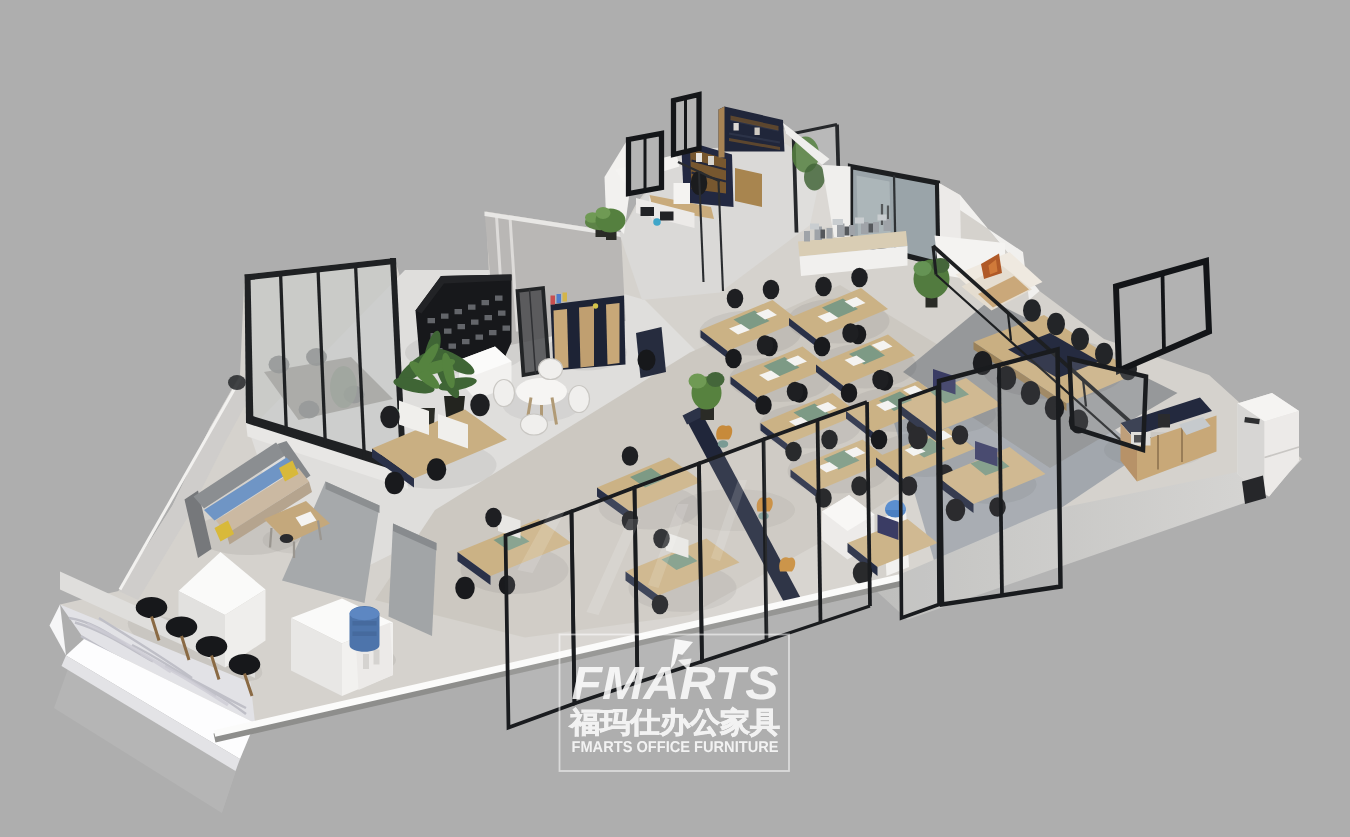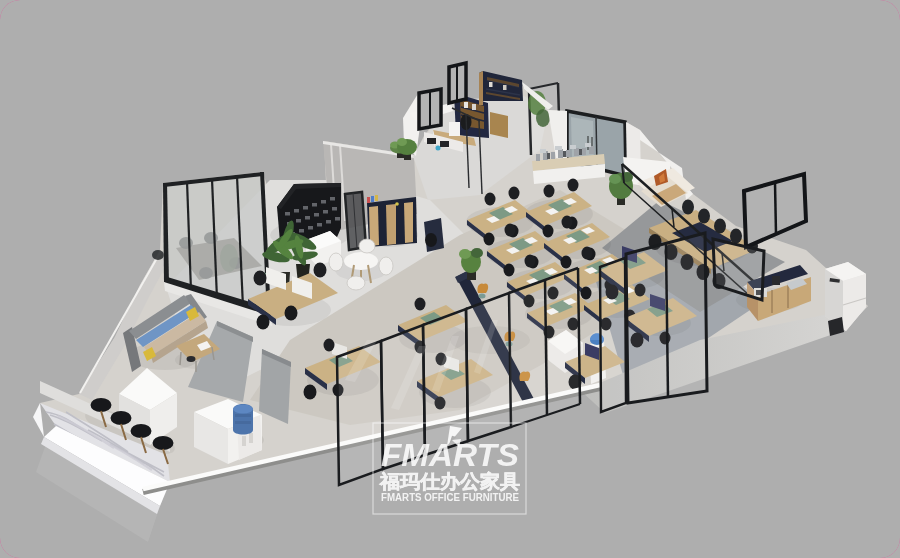--- a/index.html
+++ b/index.html
@@ -1,17 +1,17 @@
 <!DOCTYPE html>
 <html><head>
 <meta charset="utf-8">
 <style>
 html,body{margin:0;padding:0;background:#aeaeae;}
 #stage{position:relative;width:900px;height:558px;overflow:hidden;background:#ec4899;
-font-family:"Liberation Sans",sans-serif;border-radius:20px;}
+font-family:"Liberation Sans",sans-serif;}
 </style>
 </head>
 <body>
 <div id="stage">
 <svg width="900" height="558" viewBox="0 0 900 558">
 <defs>
 <linearGradient id="wallg" x1="0" y1="0" x2="1" y2="1">
 <stop offset="0" stop-color="#c6c4c2"></stop>
           <stop offset="1" stop-color="#aaa8a6"></stop>
 </linearGradient>

